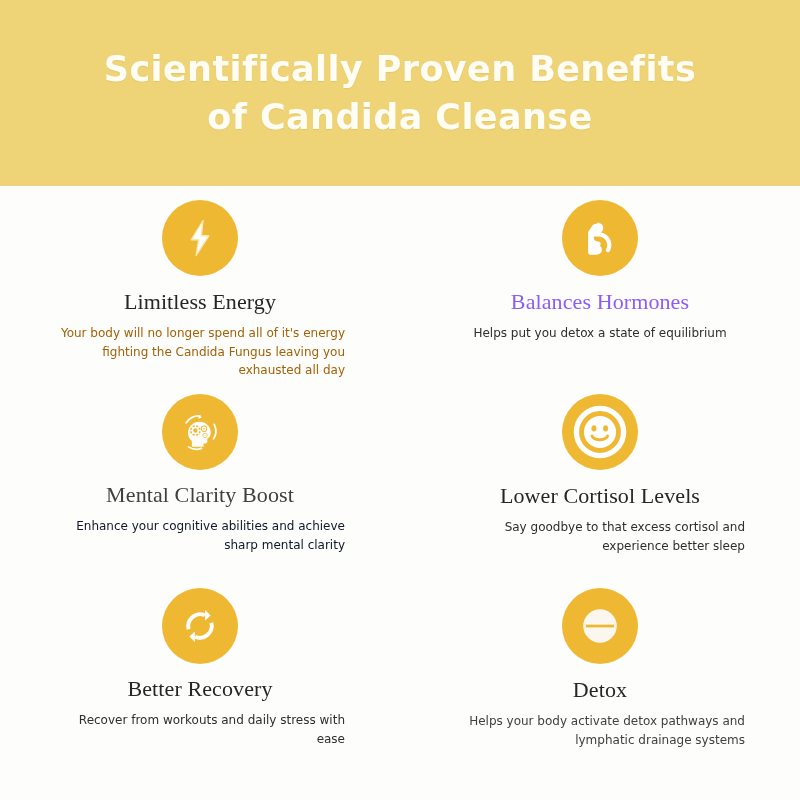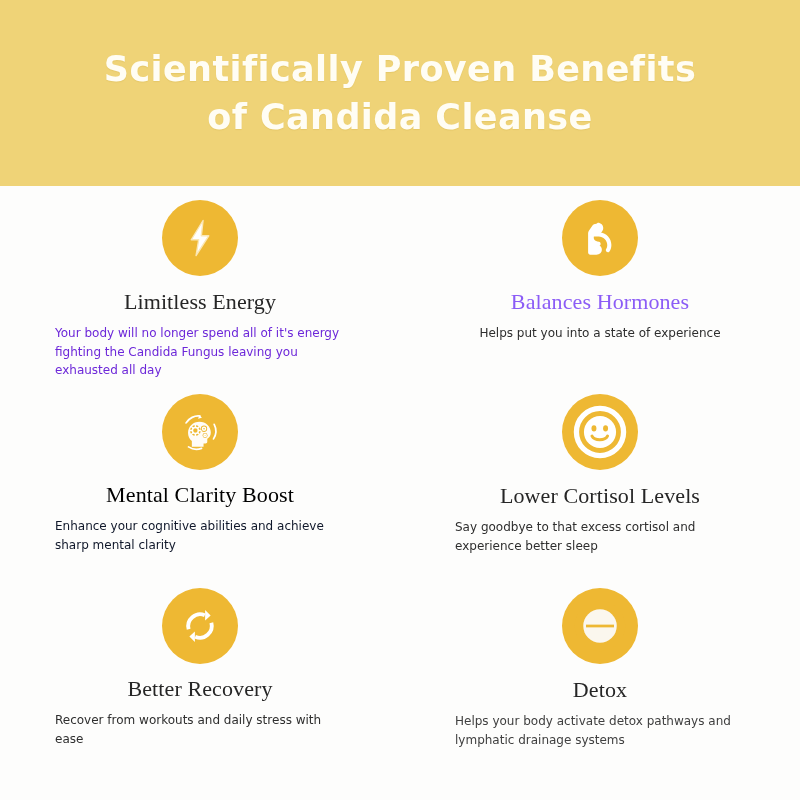--- a/index.html
+++ b/index.html
@@ -67,21 +67,21 @@
     box-sizing: border-box;
     padding: 14px 0 18px 0;
   }
 
   .benefit {
     display: flex;
     flex-direction: column;
     align-items: center;
     box-sizing: border-box;
     padding: 0 34px;
-    text-align: left;
+    text-align: right;
   }
 
   .icon-circle {
     width: 76px;
     height: 76px;
     border-radius: 50%;
     background: #eeb833;
     display: flex;
     align-items: center;
     justify-content: center;
@@ -130,33 +130,33 @@
 
   <div class="benefits-grid">
 
     <div class="benefit row-1">
       <div class="icon-circle" style="background: rgb(238, 184, 51);">
         <svg width="42" height="42" viewBox="0 0 48 48" aria-hidden="true">
           <path d="M27.5 4 L14 26 L22.5 26 L19.5 44 L34 21.5 L25.5 21.5 Z" fill="#ffffff" stroke="#fbe7b4" stroke-width="1.6" stroke-linejoin="round"></path>
         </svg>
       </div>
       <div class="benefit-title" style="color: rgb(38, 38, 38);">Limitless Energy</div>
-      <div class="benefit-desc" style="color: #6d28d9;">Your body will no longer spend all of it's energy fighting the Candida Fungus leaving you exhausted all day</div>
+      <div class="benefit-desc" style="color: #a16207;">Your body will no longer spend all of it's energy fighting the Candida Fungus leaving you exhausted all day</div>
     </div>
 
     <div class="benefit row-1">
       <div class="icon-circle" style="background: rgb(238, 184, 51);">
         <svg width="42" height="42" viewBox="0 0 48 48" aria-hidden="true">
           <g fill="#ffffff">
             <path d="M21.5 6.5c3.6 0 6.2 2.6 6.2 6 0 2.3-1 4-2.6 5.1 2.6 0.5 5.6 1.9 7.9 4.3 2.6 2.7 4 6.3 4 10.1 0 3.1-0.9 5.6-2.2 7.4-0.8 1.1-2.3 1.3-3.3 0.4-1-0.9-1.1-2.4-0.3-3.4 0.7-1 1.1-2.4 1.1-4.1 0-2.6-1-5-2.7-6.8-2-2.1-4.8-3.1-7-3.1l-5.6 0c-0.3 1.6-0.1 2.7 0.6 3.6 0.9 1.1 2.6 1.9 5.2 2.4 1.2 0.2 2.1 1.4 1.9 2.6-0.1 0.8-0.6 1.4-1.3 1.7 1.7 1 2.7 2.6 2.7 4.7 0 3.3-2.6 5.6-6.2 5.6l-7.1 0c-1.3 0-2.4-1.1-2.4-2.4l0-22.1c0-1.1 0.3-2 0.9-2.9l3.7-5.3c1.1-1.6 2.9-2.5 4.9-2.5z"></path>
           </g>
         </svg>
       </div>
       <div class="benefit-title" style="color: #8b5cf6;">Balances Hormones</div>
-      <div class="benefit-desc" style="color: rgb(46, 46, 46);">Helps put you into a state of experience</div>
+      <div class="benefit-desc" style="color: rgb(46, 46, 46);">Helps put you detox a state of equilibrium</div>
     </div>
 
     <div class="benefit row-2">
       <div class="icon-circle" style="background: rgb(238, 184, 51);">
         <svg width="46" height="46" viewBox="0 0 48 48" aria-hidden="true">
           <g fill="none" stroke="#ffffff" stroke-width="1.8" stroke-linecap="round">
             <path d="M9.5 14.5c3-5 9-8 14.5-7.2"></path>
             <path d="M38.8 16c2.5 4.8 2.2 10.6-0.7 15.2"></path>
             <path d="M12 39.5c4 2.6 9.2 3.2 13.6 1.6"></path>
           </g>
@@ -181,21 +181,21 @@
             <path d="M15.2 18.4 L17.0 20.2"></path>
             <path d="M21.4 24.6 L23.2 26.4"></path>
             <path d="M23.2 18.4 L21.4 20.2"></path>
             <path d="M17.0 24.6 L15.2 26.4"></path>
           </g>
           <g fill="#ffffff">
             <path d="M23.4 6.2 l2.6 3.0 -4.0 0.9 z"></path>
           </g>
         </svg>
       </div>
-      <div class="benefit-title" style="color: #000000;">Mental Clarity Boost</div>
+      <div class="benefit-title" style="color: #404040;">Mental Clarity Boost</div>
       <div class="benefit-desc" style="color: #0f172a;">Enhance your cognitive abilities and achieve sharp mental clarity</div>
     </div>
 
     <div class="benefit row-3">
       <div class="icon-circle" style="background: rgb(238, 184, 51);">
         <svg width="58" height="58" viewBox="0 0 48 48" aria-hidden="true">
           <circle cx="24" cy="24" r="19.5" fill="none" stroke="#ffffff" stroke-width="4.4"></circle>
           <circle cx="24" cy="24" r="13.3" fill="#ffffff"></circle>
           <g fill="#eeb833">
             <ellipse cx="19.0" cy="21.0" rx="2.05" ry="2.5"></ellipse>

